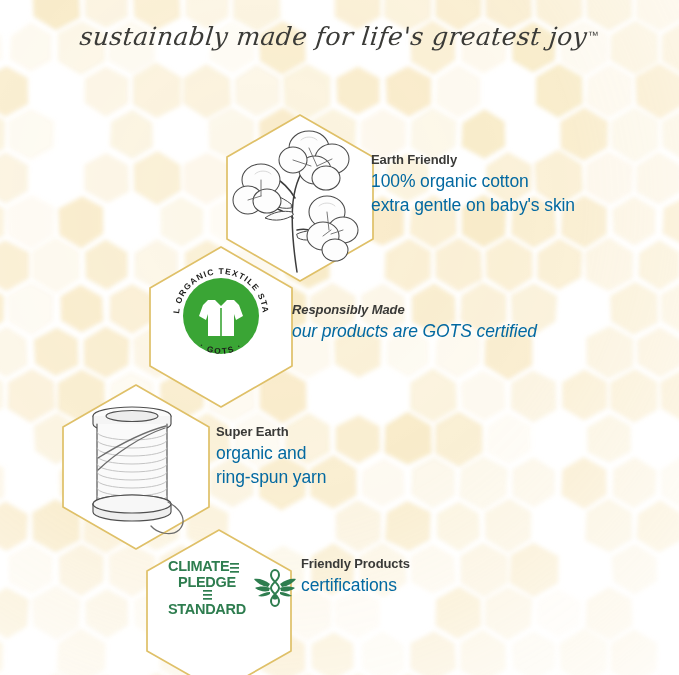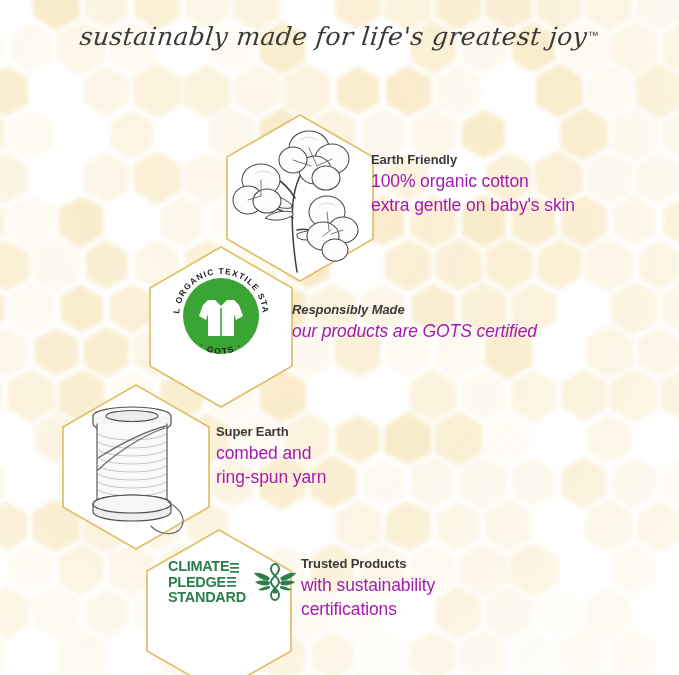--- a/index.html
+++ b/index.html
@@ -66,21 +66,21 @@
     color: #3a3a38;
     letter-spacing: -0.1px;
     line-height: 1.25;
     white-space: nowrap;
     margin: 0 0 2px 0;
   }
   .fline {
     font-family: "Liberation Sans", sans-serif;
     font-weight: normal;
     font-size: 17.5px;
-    color: #a21caf;
+    color: #0369a1;
     letter-spacing: -0.1px;
     line-height: 1.33;
     white-space: nowrap;
   }
 
   
   .gots-caption {
     position: absolute;
     width: 150px;
     text-align: center;
@@ -502,41 +502,41 @@
     <path d="M18,106 L18,114 A39,9 0 0 0 96,114 L96,106" fill="#efefef"></path>
     <ellipse cx="57" cy="106" rx="39" ry="9" fill="#f7f7f7"></ellipse>
 
     <g fill="none" stroke="#6d6d6d" stroke-width="1.25">
       <path d="M93,104 C108,112 112,124 104,132 C96,139 82,135 76,128"></path>
     </g>
   </svg>
 </div>
 <div class="ftext" style="left:216px; top:424px;">
   <div class="ftitle">Super Earth</div>
-  <div class="fline">combed and</div>
+  <div class="fline">organic and</div>
   <div class="fline">ring-spun yarn</div>
 </div>
 
 <div class="hexwrap" style="left:142px; top:527px;">
   <svg width="154" height="168" viewBox="0 0 154 168" xmlns="http://www.w3.org/2000/svg">
     <polygon points="77,3 149,44 149,124 77,165 5,124 5,44" fill="#ffffff" stroke="#dfc068" stroke-width="1.7" stroke-linejoin="round"></polygon>
   </svg>
 </div>
 <div class="hexwrap" style="left:168px; top:559px; z-index:4;">
   <div style="display:flex; align-items:center; gap:7px;">
     <div class="cpf-text" style="color:#2e7d4f;">
       <div style="display:flex; align-items:flex-end;">
         <span>CLIMATE</span>
         <svg width="9" height="12" viewBox="0 0 9 12" style="margin-left:1px;">
           <rect x="0" y="1" width="9" height="1.7" fill="#2e7d4f"></rect>
           <rect x="0" y="5" width="9" height="1.7" fill="#2e7d4f"></rect>
           <rect x="0" y="9" width="9" height="1.7" fill="#2e7d4f"></rect>
         </svg>
       </div>
-      <div style="display:flex; align-items:center; margin-top:1px;">
+      <div style="display:flex; align-items:center; margin-top:1px;flex-direction:column;">
         <span>PLEDGE</span>
         <svg width="9" height="12" viewBox="0 0 9 12" style="margin-left:1px;">
           <rect x="0" y="1" width="9" height="1.7" fill="#2e7d4f"></rect>
           <rect x="0" y="5" width="9" height="1.7" fill="#2e7d4f"></rect>
           <rect x="0" y="9" width="9" height="1.7" fill="#2e7d4f"></rect>
         </svg>
       </div>
       <div style="margin-top:1px;">
         <span>STANDARD</span>
       </div>
@@ -557,16 +557,15 @@
         <path d="M18,7 C18,13 26,15 26,20 C26,25 18,27 18,33
                  C18,36 20,38 22,38 C24,38 26,36 26,33
                  C26,27 18,25 18,20 C18,15 26,13 26,7
                  C26,4 24,2 22,2 C20,2 18,4 18,7 Z"></path>
       </g>
       <circle cx="22" cy="29" r="2.6" fill="#2e7d4f"></circle>
     </svg>
   </div>
 </div>
 <div class="ftext" style="left:301px; top:556px;">
-  <div class="ftitle">Trusted Products</div>
-  <div class="fline">with sustainability</div>
+  <div class="ftitle">Friendly Products</div>
   <div class="fline">certifications</div>
 </div>
 
 </body></html>

